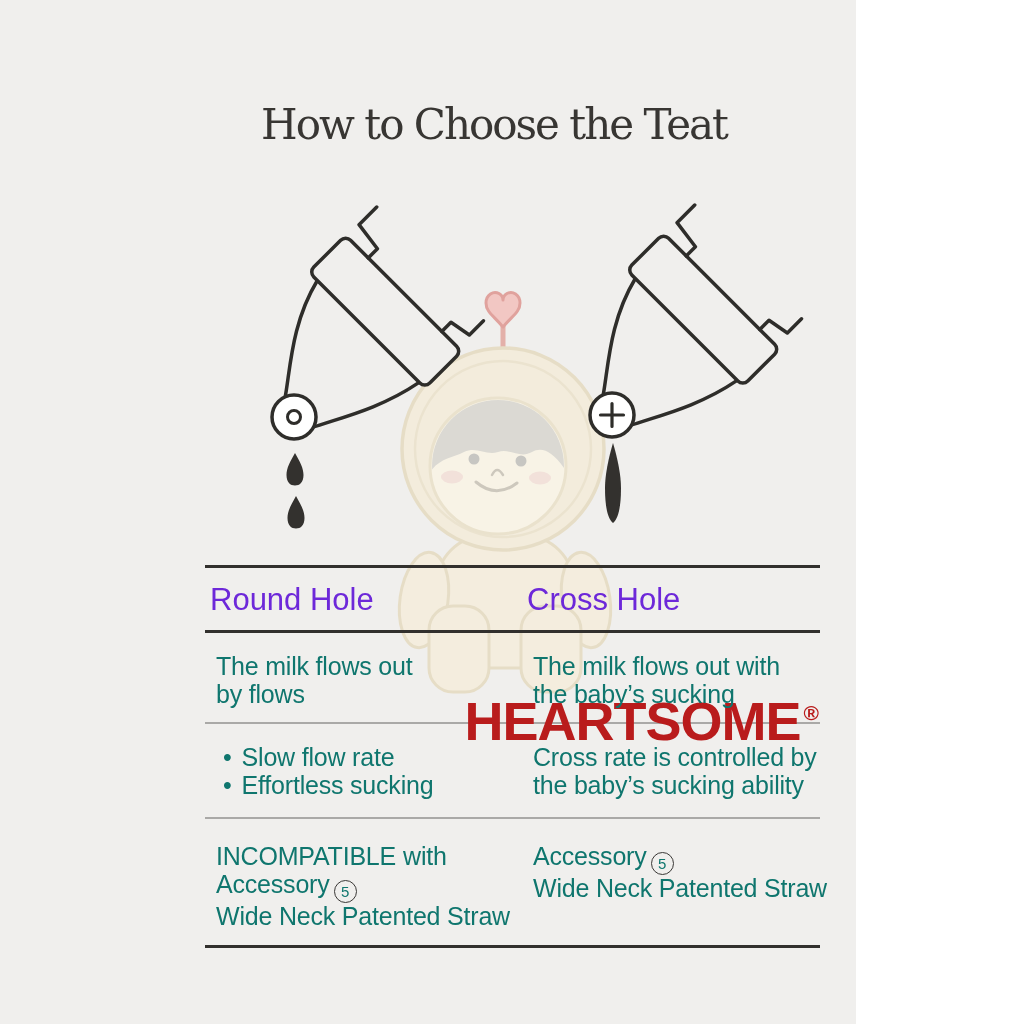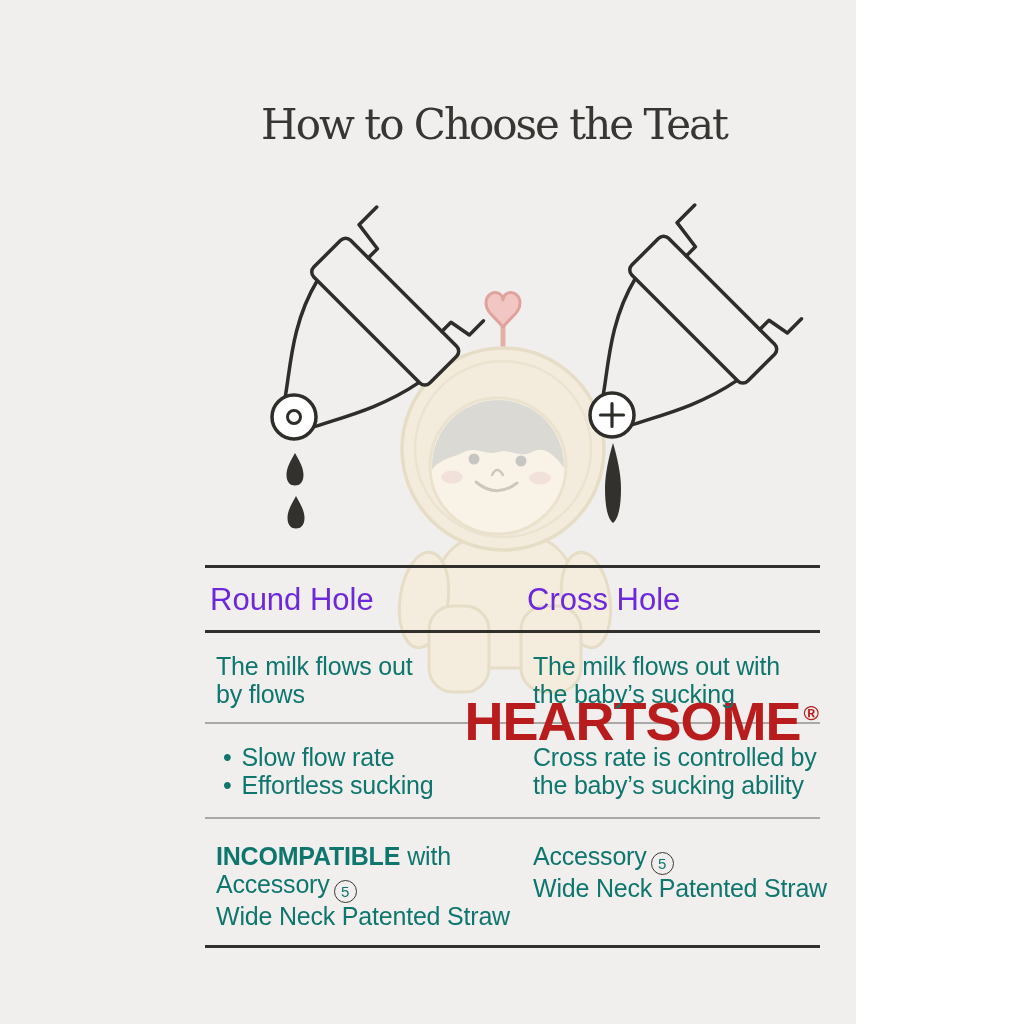--- a/index.html
+++ b/index.html
@@ -68,21 +68,21 @@
     color:#0f766e;
     z-index:6;
     white-space:nowrap;
     margin-left:6px;
   }
   .row0{top:653px;}
   .row1{top:744px;}
   .row2{top:843px;}
   .bullet-line{display:flex;align-items:baseline;}
   .bullet-dot{margin-right:10px;padding-left:7px;}
-  .bold{font-weight:bold;}
+  .bold{font-weight:normal;}
   .sp{display:inline-block;width:0.28em;}
   .circ-num{
     display:inline-flex;
     align-items:center;
     justify-content:center;
     width:21px;height:21px;
     border:1.8px solid #3a3836;
     border-radius:50%;
     font-size:15px;
     margin-left:4px;

